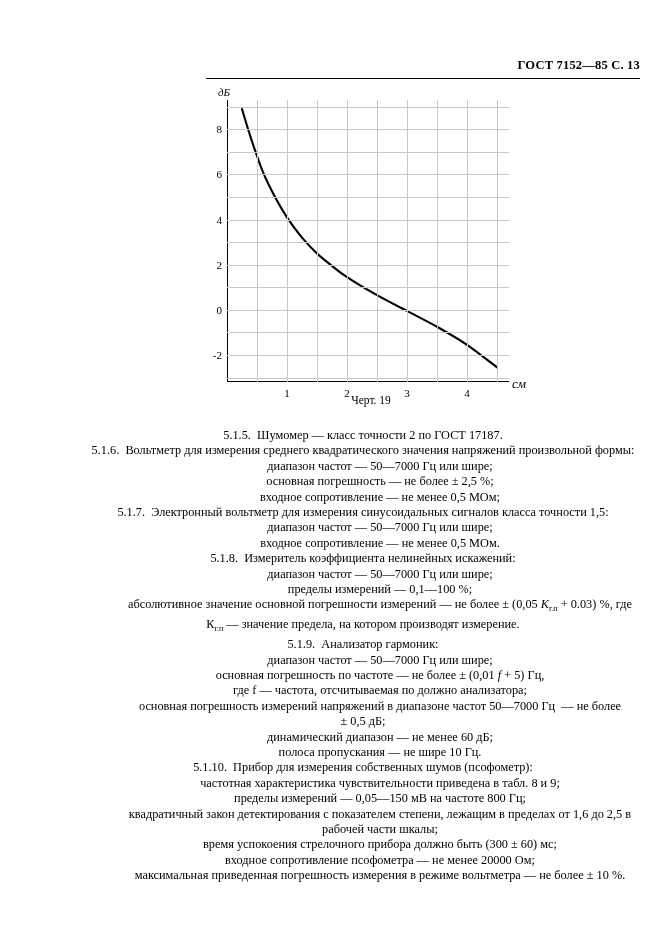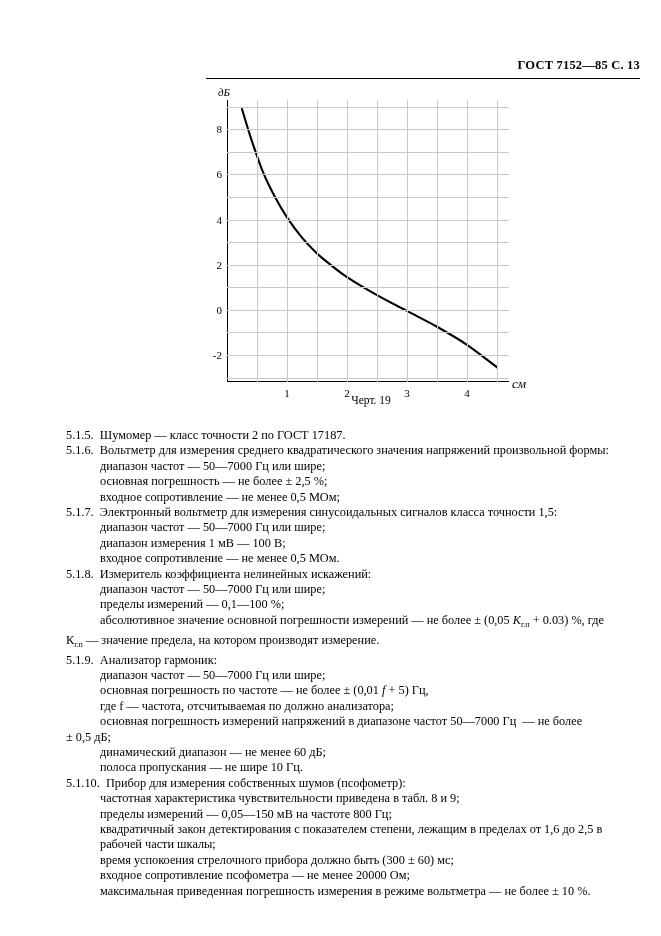--- a/index.html
+++ b/index.html
@@ -116,26 +116,26 @@
     position: absolute;
     left: 0;
     top: 306px;
     width: 330px;
     text-align: center;
     font-size: 11.5px;
   }
   
   .body {
     position: absolute;
-    left: 56px;
+    left: 73px;
     top: 428px;
     width: 560px;
     font-size: 12.3px;
     line-height: 15.4px;
-    text-align: left;
+    text-align: center;
   }
   .p {
     margin: 0;
     padding: 0;
     white-space: pre-wrap;
   }
   .p.clause { text-indent: 0px; }
   .ind-item { padding-left: 34px; }
   .ind-cont { padding-left: 0px; }
   .ital { font-style: italic; }
@@ -200,21 +200,20 @@
 
     <p class="p clause">5.1.5.  Шумомер — класс точности 2 по ГОСТ 17187.</p>
 
     <p class="p clause">5.1.6.  Вольтметр для измерения среднего квадратического значения напряжений произвольной формы:</p>
     <p class="p ind-item">диапазон частот — 50—7000 Гц или шире;</p>
     <p class="p ind-item">основная погрешность — не более ± 2,5 %;</p>
     <p class="p ind-item">входное сопротивление — не менее 0,5 МОм;</p>
 
     <p class="p clause">5.1.7.  Электронный вольтметр для измерения синусоидальных сигналов класса точности 1,5:</p>
     <p class="p ind-item">диапазон частот — 50—7000 Гц или шире;</p>
-    <p class="p ind-item">диапазон измерения 1 мВ — 100 В;</p>
     <p class="p ind-item">входное сопротивление — не менее 0,5 МОм.</p>
 
     <p class="p clause">5.1.8.  Измеритель коэффициента нелинейных искажений:</p>
     <p class="p ind-item">диапазон частот — 50—7000 Гц или шире;</p>
     <p class="p ind-item">пределы измерений — 0,1—100 %;</p>
     <p class="p ind-item"><span>абсолютивное значение основной погрешности измерений — не более ± (0,05 </span><span class="ital">K</span><sub>г.п</sub><span> + 0.03) %, где</span></p>
     <p class="p ind-cont"><span>К</span><sub>г.п</sub><span> — значение предела, на котором производят измерение.</span></p>
 
     <p class="p clause">5.1.9.  Анализатор гармоник:</p>
     <p class="p ind-item">диапазон частот — 50—7000 Гц или шире;</p>

